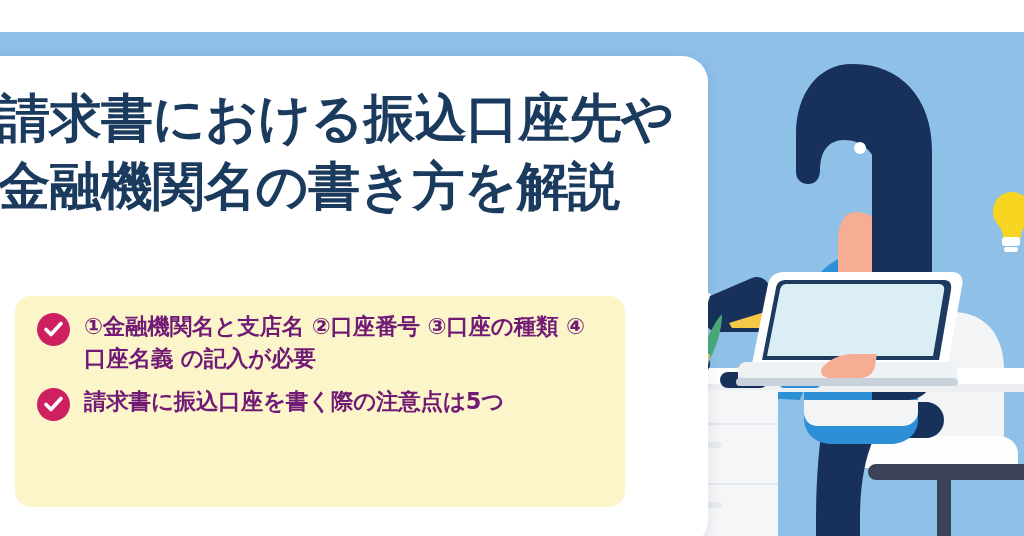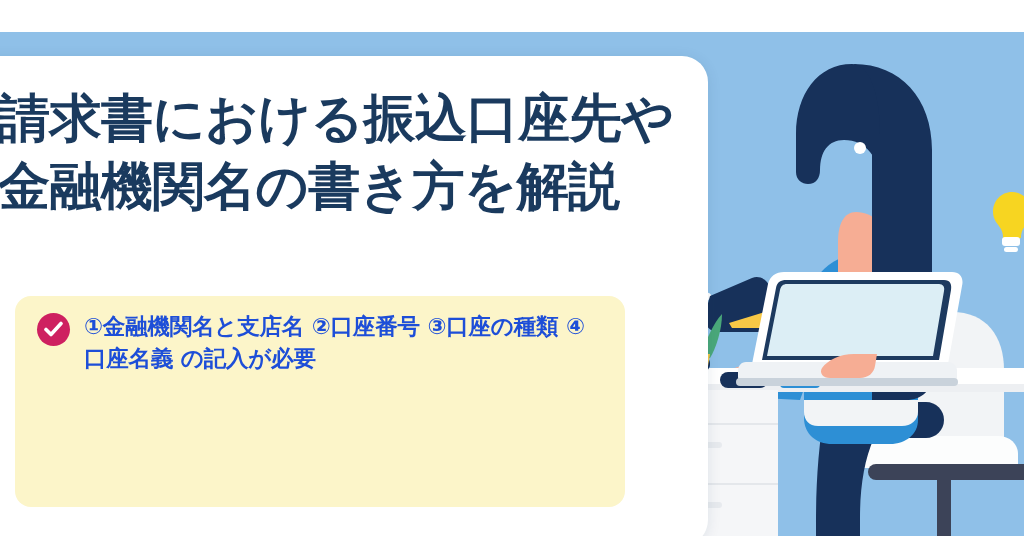--- a/index.html
+++ b/index.html
@@ -78,21 +78,21 @@
     display:flex; align-items:flex-start; gap:14px;
     margin-bottom:11px;
   }
   .point:last-child{ margin-bottom:0; }
   .check{
     flex:0 0 auto; width:33px; height:33px; border-radius:50%;
     background:#CE2060; position:relative; margin-top:3px;
   }
   .check svg{ position:absolute; left:7px; top:8px; }
   .point-text{
-    color:#1d4ed8;
+    color:#701a75;
     font-family:"DejaVu Sans","Liberation Sans",sans-serif;
     font-weight:700;
     font-size:22.5px; line-height:32px;
     letter-spacing:-0.2px;
   }
 
   
   .illo{ position:absolute; left:640px; top:0; width:384px; height:536px; }
 </style>
 </head>
@@ -218,17 +218,25 @@
 
     <div class="point">
       <span class="check">
         <svg width="19" height="17" viewBox="0 0 19 17" xmlns="http://www.w3.org/2000/svg">
           <path d="M2 8.5 L7 13.5 L17 2.5" fill="none" stroke="#FFFFFF" stroke-width="3.6" stroke-linecap="round" stroke-linejoin="round"></path>
         </svg>
       </span>
       <span class="point-text">①金融機関名と支店名 ②口座番号 ③口座の種類 ④口座名義 の記入が必要</span>
     </div>
 
+    <div class="point">
+      <span class="check">
+        <svg width="19" height="17" viewBox="0 0 19 17" xmlns="http://www.w3.org/2000/svg">
+          <path d="M2 8.5 L7 13.5 L17 2.5" fill="none" stroke="#FFFFFF" stroke-width="3.6" stroke-linecap="round" stroke-linejoin="round"></path>
+        </svg>
+      </span>
+      <span class="point-text">請求書に振込口座を書く際の注意点は5つ</span>
+    </div>
 
 
   </div>
 
 </div>
 
 </body></html>

